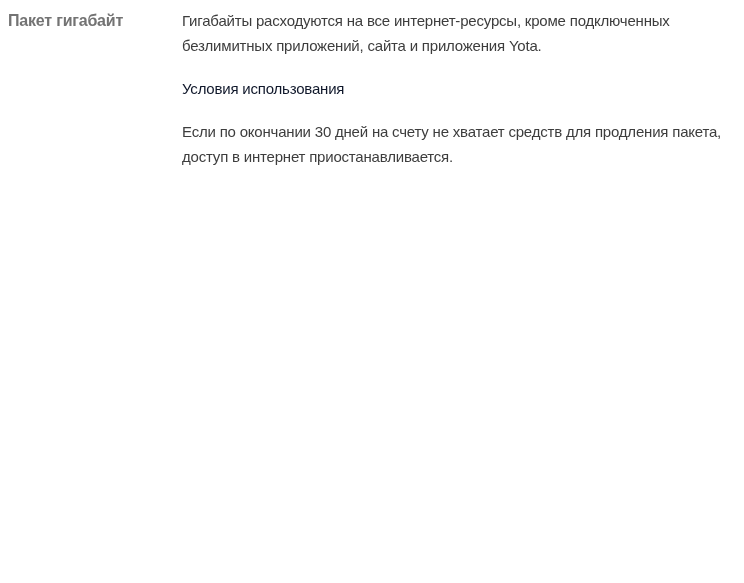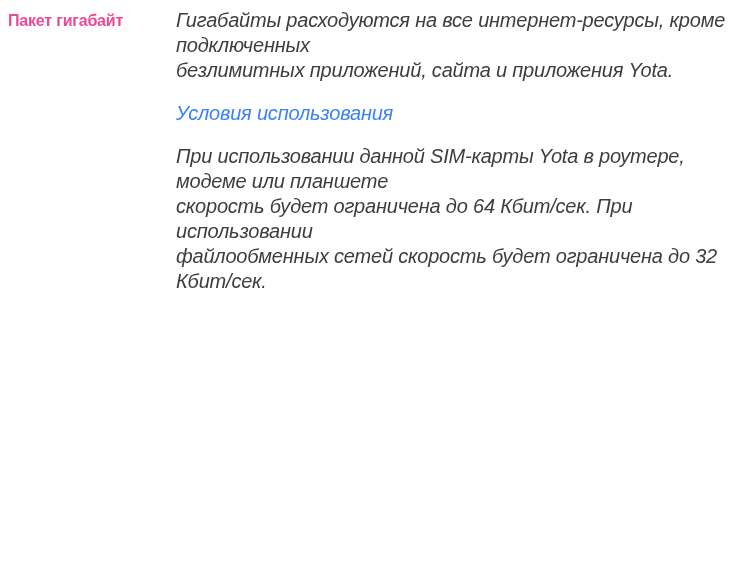--- a/index.html
+++ b/index.html
@@ -26,42 +26,41 @@
     .left-col {
       width: 172px;
       flex-shrink: 0;
       padding-left: 8px;
     }
     .row-title {
       margin: 0;
       font-size: 16px;
       font-weight: bold;
       line-height: 25px;
-      color: #ec4899;
+      color: #737373;
       letter-spacing: -0.2px;
     }
 
     
     .right-col {
       flex: 1 1 auto;
       min-width: 0;
       padding-right: 12px;
     }
     .para {
-      margin: 0 0 18px 4px;
-      font-size: 20px;
+      margin: 0 0 18px 10px;
+      font-size: 15px;
       line-height: 25px;
       color: #3d3d3d;
       letter-spacing: -0.2px;
       white-space: pre-line;   
-      font-style: italic;
     }
     .para:last-child { margin-bottom: 0; }
     .section-label {
-      color: #3b82f6;
+      color: #0f172a;
     }
   </style>
 </head>
 <body>
 
 <div class="page">
 
   <div class="left-col">
     <h2 class="row-title">Пакет гигабайт</h2>
   </div>
@@ -69,20 +68,19 @@
   <div class="right-col">
 
     <p class="para">Гигабайты расходуются на все интернет-ресурсы, кроме подключенных
 безлимитных приложений, сайта и приложения Yota.</p>
 
 
     <p class="para section-label">Условия использования</p>
 
 
 
+    <p class="para">Если по окончании 30 дней на счету не хватает средств для продления пакета,
+доступ в интернет приостанавливается.</p>
 
-    <p class="para">При использовании данной SIM-карты Yota в роутере, модеме или планшете
-скорость будет ограничена до 64 Кбит/сек. При использовании
-файлообменных сетей скорость будет ограничена до 32 Кбит/сек.</p>
 
 
   </div>
 </div>
 
 </body></html>

